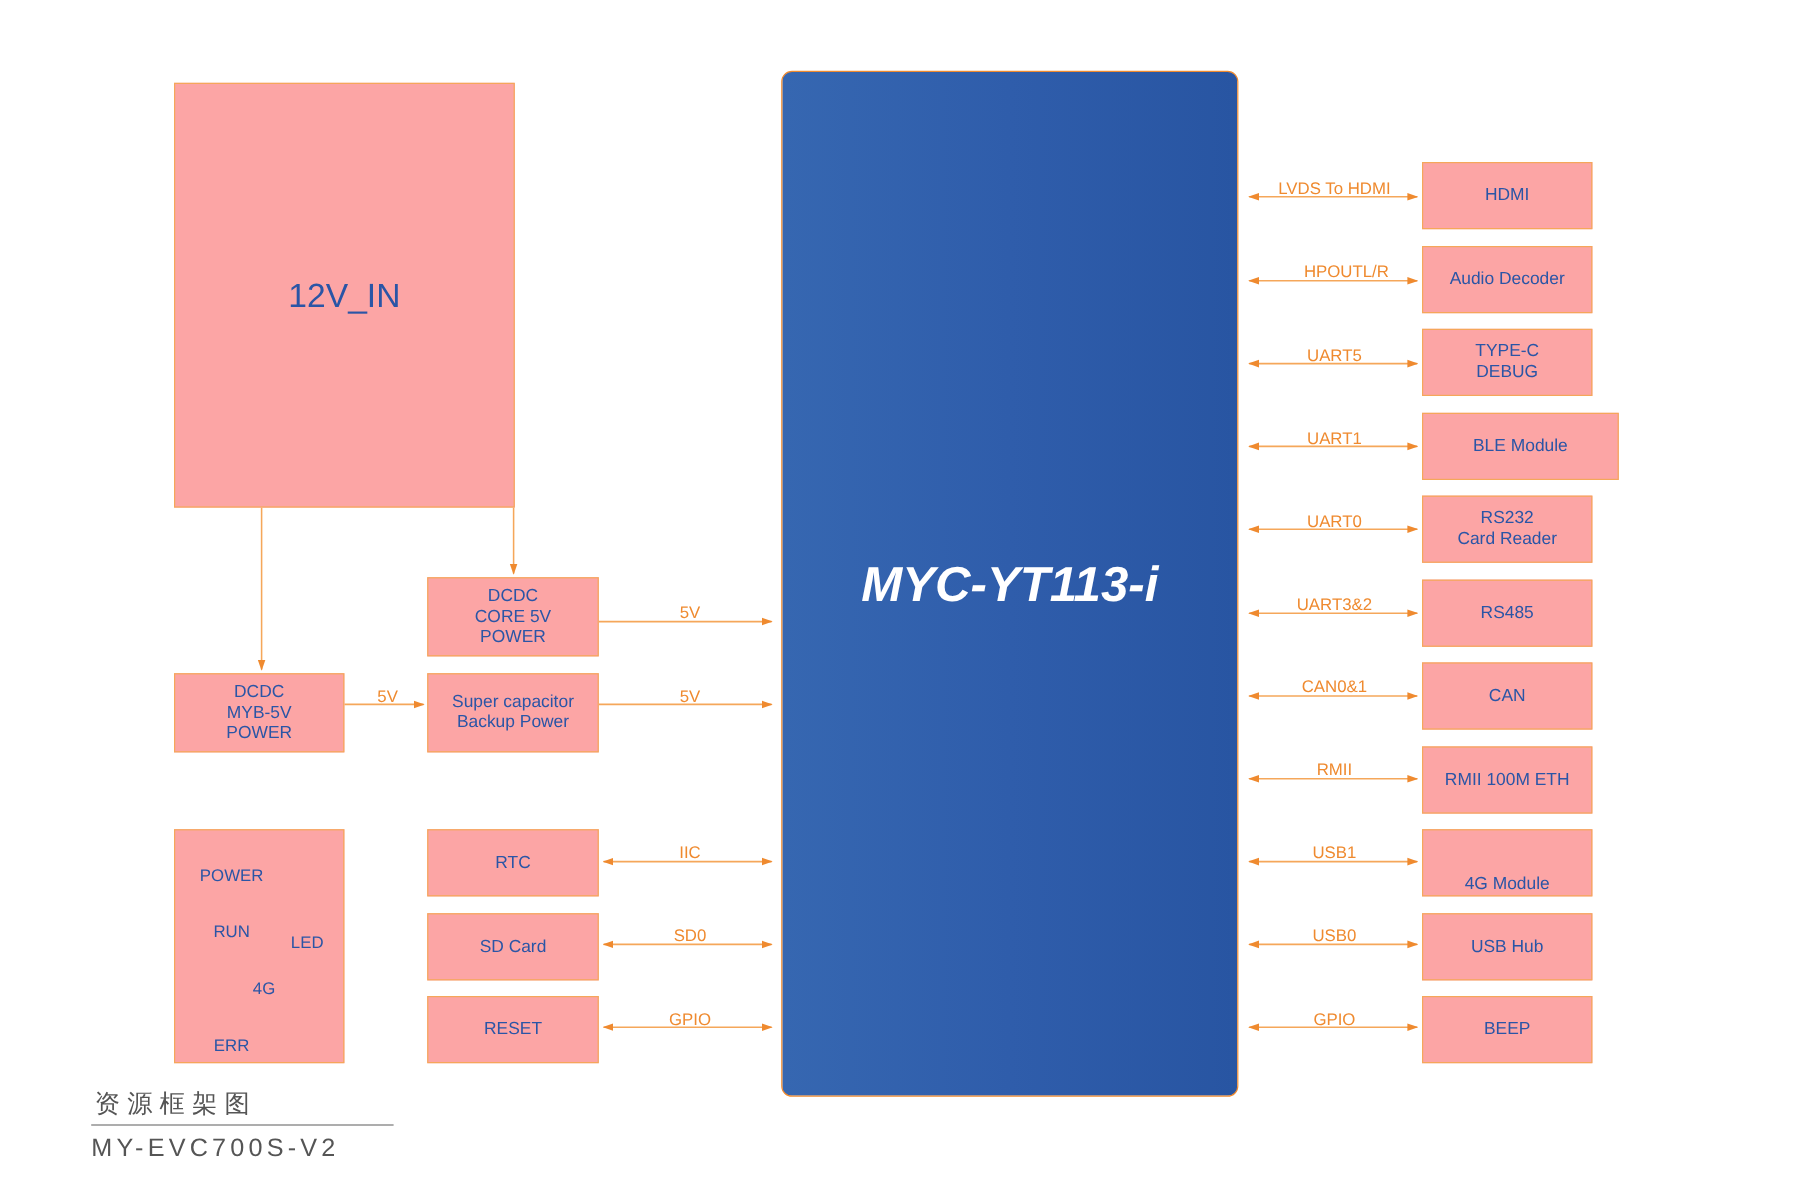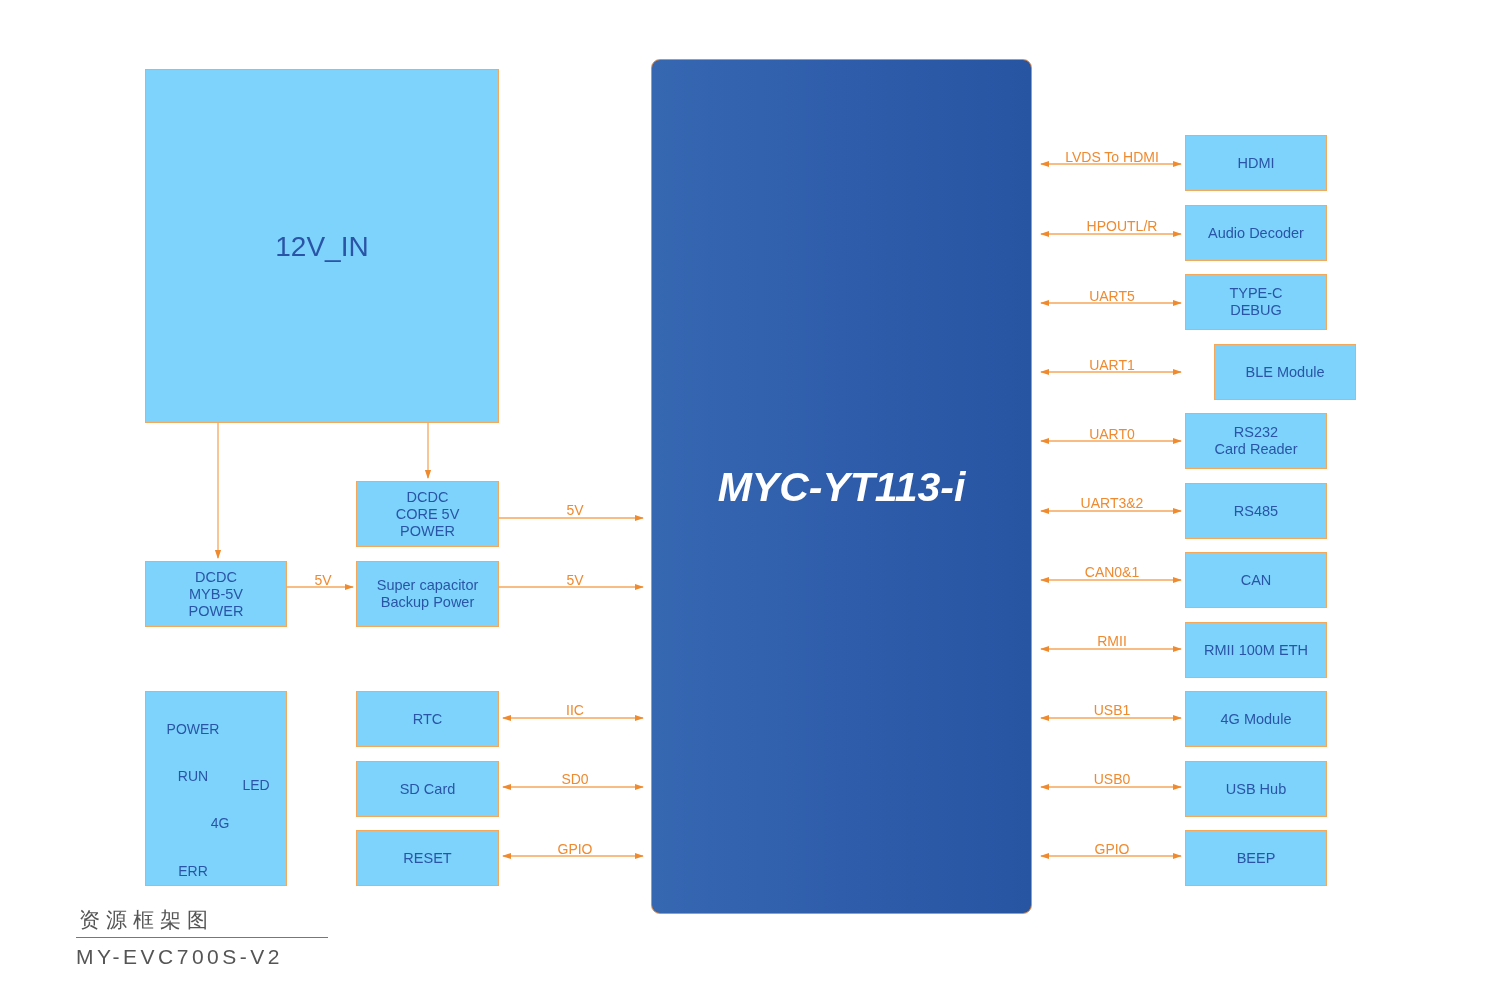--- a/index.html
+++ b/index.html
@@ -1,19 +1,19 @@
 <!DOCTYPE html>
 <html><head>
 <meta charset="utf-8">
 <style>
   html, body { margin: 0; padding: 0; background: #ffffff; }
   body { width: 1500px; height: 1000px; position: relative; overflow: hidden;
          font-family: "Liberation Sans", "DejaVu Sans", sans-serif; }
   #wires { position: absolute; left: 0; top: 0; width: 1500px; height: 1000px; pointer-events: none; }
-  .box { position: absolute; box-sizing: border-box; border: 1.5px solid #f5a75a; background: #7dd3fc;
+  .box { position: absolute; box-sizing: border-box; border: 1.5px solid #f5a75a; background: #fca5a5;
          display: flex; align-items: center; justify-content: center; text-align: center;
          color: #2a55a6; font-size: 14.5px; line-height: 17px; white-space: pre-line; }
   .core { position: absolute; left: 651px; top: 59px; width: 381px; height: 855px; box-sizing: border-box;
           border: 1.5px solid #ef8a2f; border-radius: 9px;
           background: linear-gradient(90deg, #3667b1 0%, #2f5dab 50%, #2855a2 100%);
           display: flex; align-items: center; justify-content: center; flex-direction: row; font-style: italic; }
   .core .t { color: #fff; font-weight: bold; font-size: 41px; line-height: 46px; text-align: center; }
   .big12 { font-size: 28px; color: #2a55a6; }
   .sig { position: absolute; color: #ef8a2f; font-size: 14px; text-align: center; transform: translateX(-50%); white-space: nowrap; }
   .led-label { position: absolute; color: #2a55a6; font-size: 14px; transform: translateX(-50%); white-space: nowrap; }
@@ -72,21 +72,21 @@
         <path d="M187,843 L203,852 L187,861 Z" fill="#ff1a1a"></path>
         <line x1="203" y1="844" x2="203" y2="860" stroke="#f5a75a" stroke-width="1.2"></line>
       </g>
     </g>
 </svg>
 
 <div class="core">
   <div class="t">MYC-YT113-i</div>
 </div>
 
-<div class="box" style="left:145px;top:69px;width:354px;height:354px;">
+<div class="box" style="left:145px;top:69px;width:284px;height:354px;">
   <span class="big12">12V_IN</span>
 </div>
 <div class="box" style="left:356px;top:481px;width:143px;height:66px;">
   <span>DCDC
 CORE 5V
 POWER</span>
 </div>
 <div class="box" style="left:145px;top:561px;width:142px;height:66px;">
   <span>DCDC
 MYB-5V
@@ -117,27 +117,27 @@
   <span>RESET</span>
 </div>
 <div class="sig" style="left:575px;top:702px;">IIC</div>
 <div class="sig" style="left:575px;top:771px;">SD0</div>
 <div class="sig" style="left:575px;top:841px;">GPIO</div>
 
 <div class="box" style="left:1185px;top:135px;width:142px;height:56px;"><span>HDMI</span></div>
 <div class="box" style="left:1185px;top:205px;width:142px;height:56px;"><span>Audio Decoder</span></div>
 <div class="box" style="left:1185px;top:274px;width:142px;height:56px;"><span>TYPE-C
 DEBUG</span></div>
-<div class="box" style="left:1214px;top:344px;width:142px;height:56px;"><span>BLE Module</span></div>
+<div class="box" style="left:1185px;top:344px;width:164px;height:56px;"><span>BLE Module</span></div>
 <div class="box" style="left:1185px;top:413px;width:142px;height:56px;"><span>RS232
 Card Reader</span></div>
 <div class="box" style="left:1185px;top:483px;width:142px;height:56px;"><span>RS485</span></div>
 <div class="box" style="left:1185px;top:552px;width:142px;height:56px;"><span>CAN</span></div>
 <div class="box" style="left:1185px;top:622px;width:142px;height:56px;"><span>RMII 100M ETH</span></div>
-<div class="box" style="left:1185px;top:691px;width:142px;height:56px;"><span>4G Module</span></div>
+<div class="box" style="left:1185px;top:691px;width:142px;height:56px;align-items:flex-end;"><span>4G Module</span></div>
 <div class="box" style="left:1185px;top:761px;width:142px;height:56px;"><span>USB Hub</span></div>
 <div class="box" style="left:1185px;top:830px;width:142px;height:56px;"><span>BEEP</span></div>
 
 <div class="sig" style="left:1112px;top:149px;">LVDS To HDMI</div>
 <div class="sig" style="left:1112px;top:218px;padding-left:20px;">HPOUTL/R</div>
 <div class="sig" style="left:1112px;top:288px;">UART5</div>
 <div class="sig" style="left:1112px;top:357px;">UART1</div>
 <div class="sig" style="left:1112px;top:426px;">UART0</div>
 <div class="sig" style="left:1112px;top:495px;">UART3&amp;2</div>
 <div class="sig" style="left:1112px;top:564px;">CAN0&amp;1</div>

